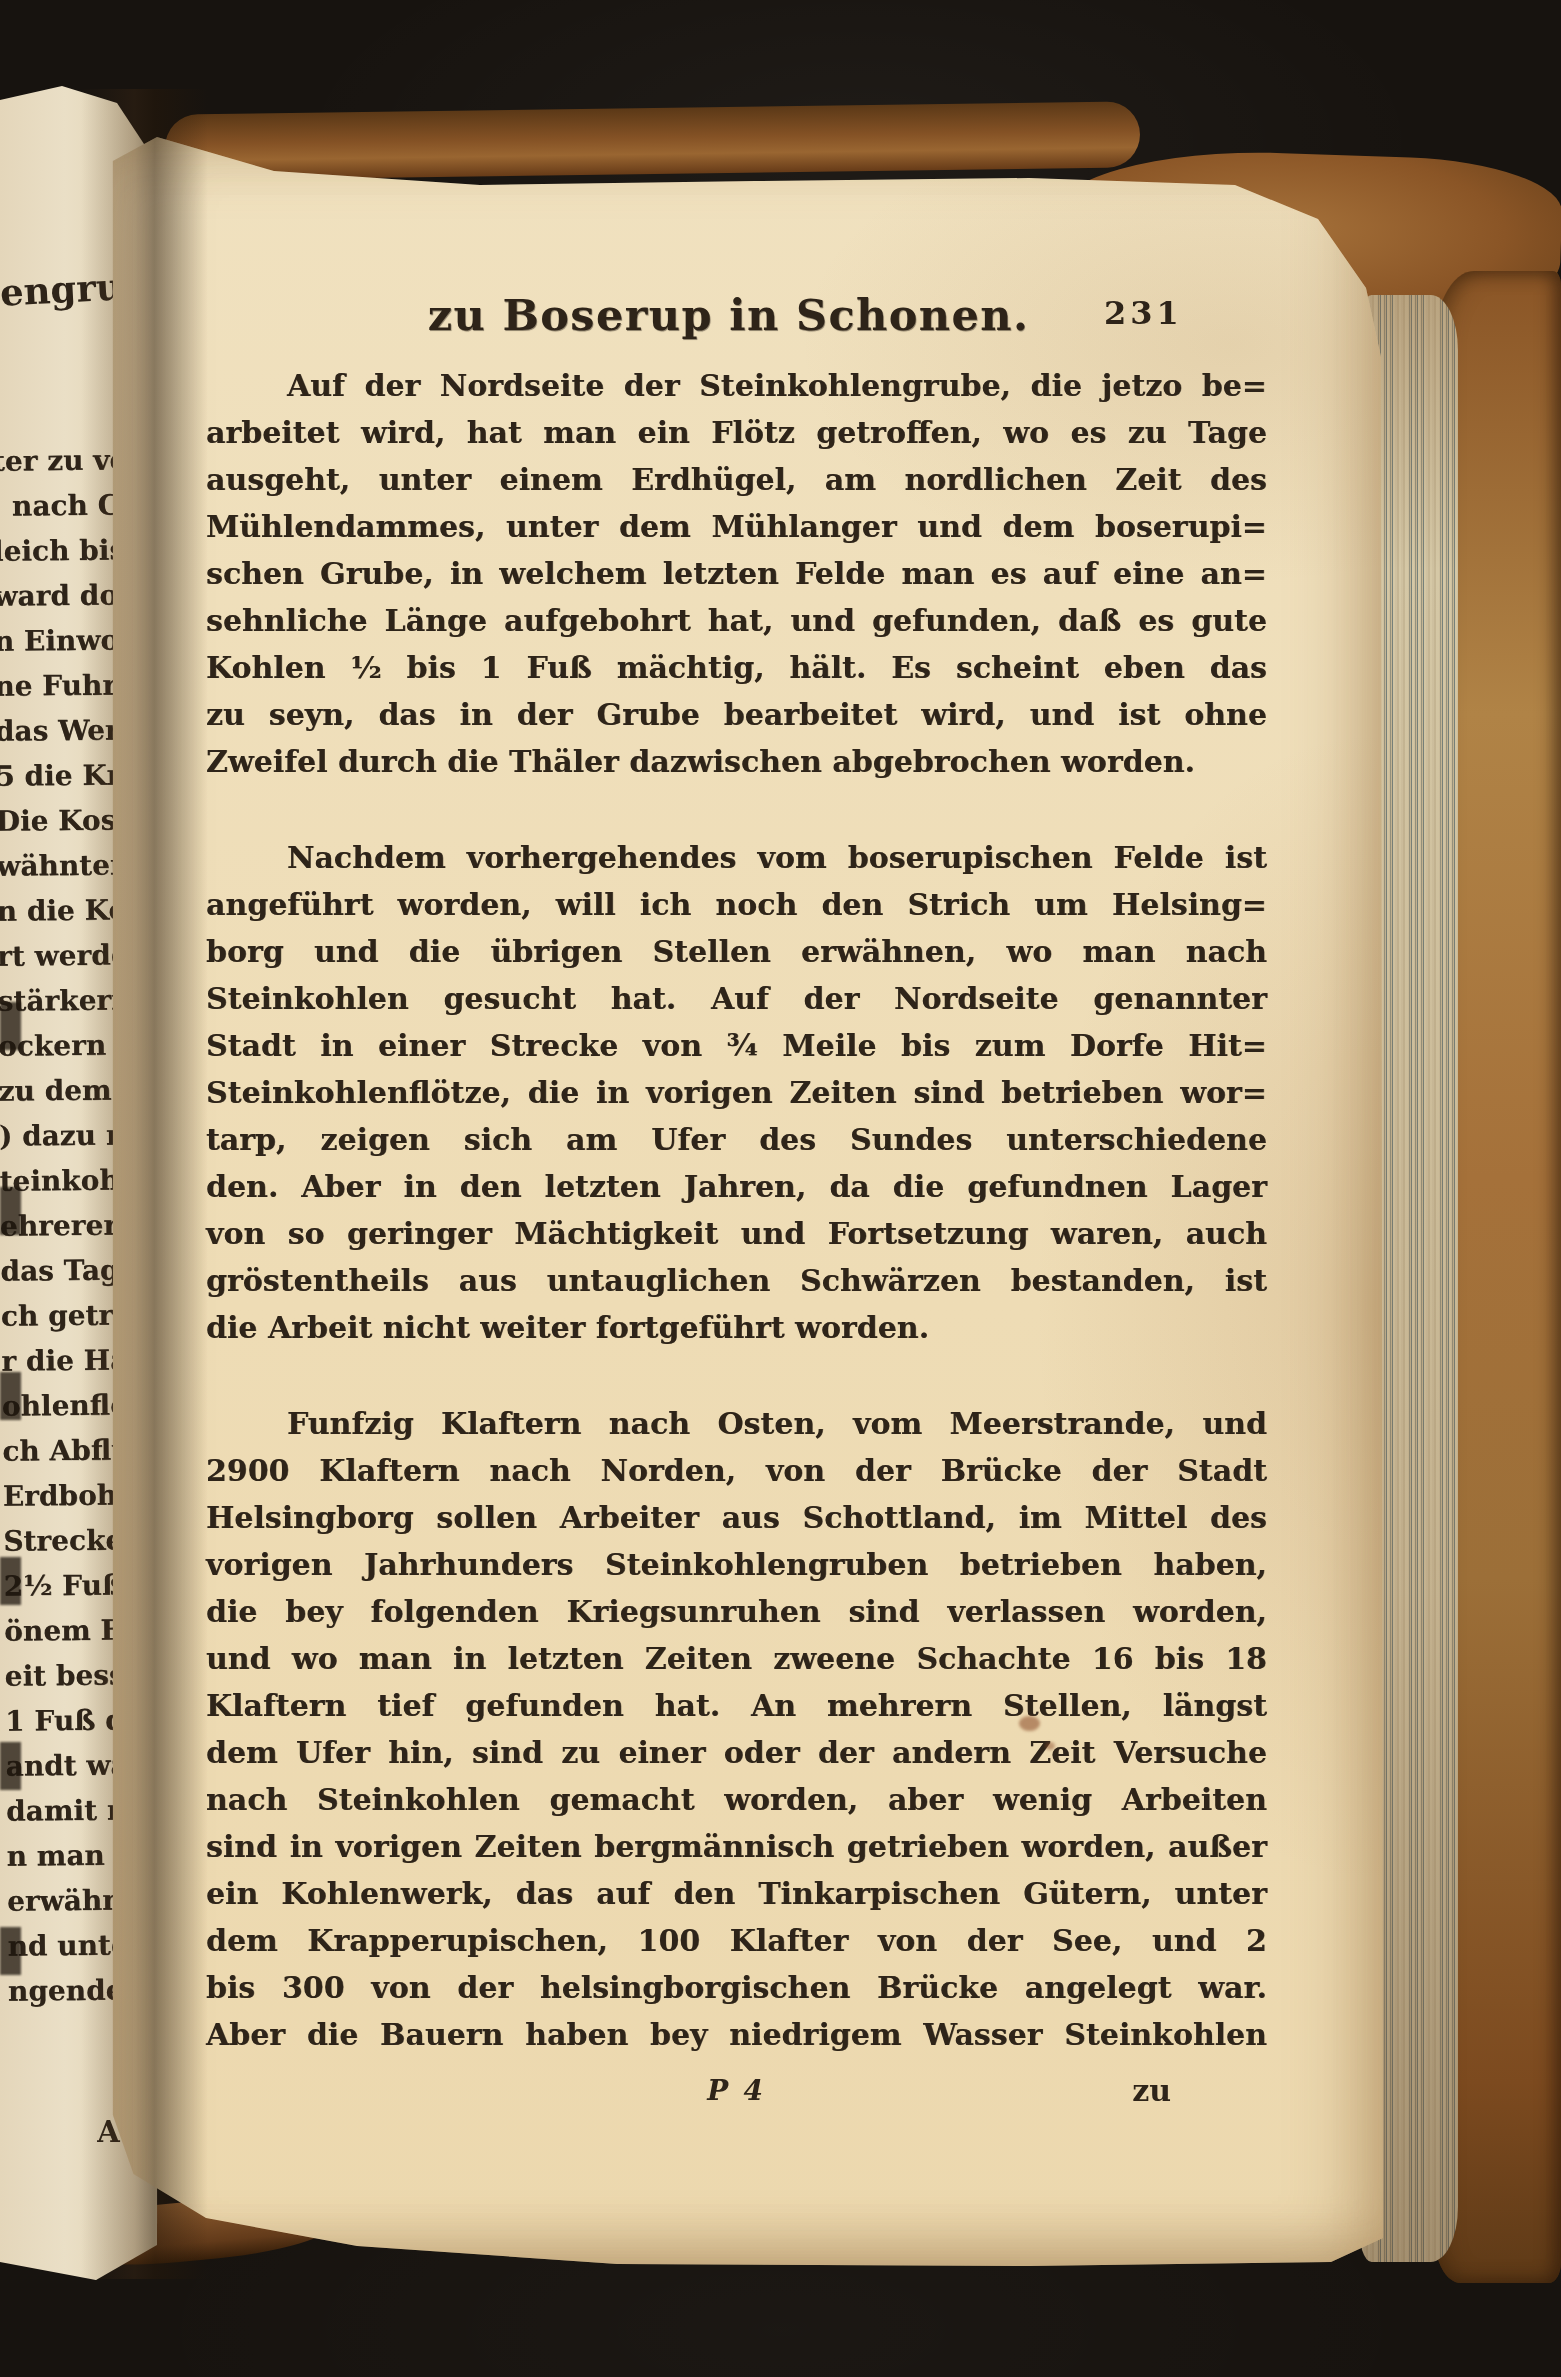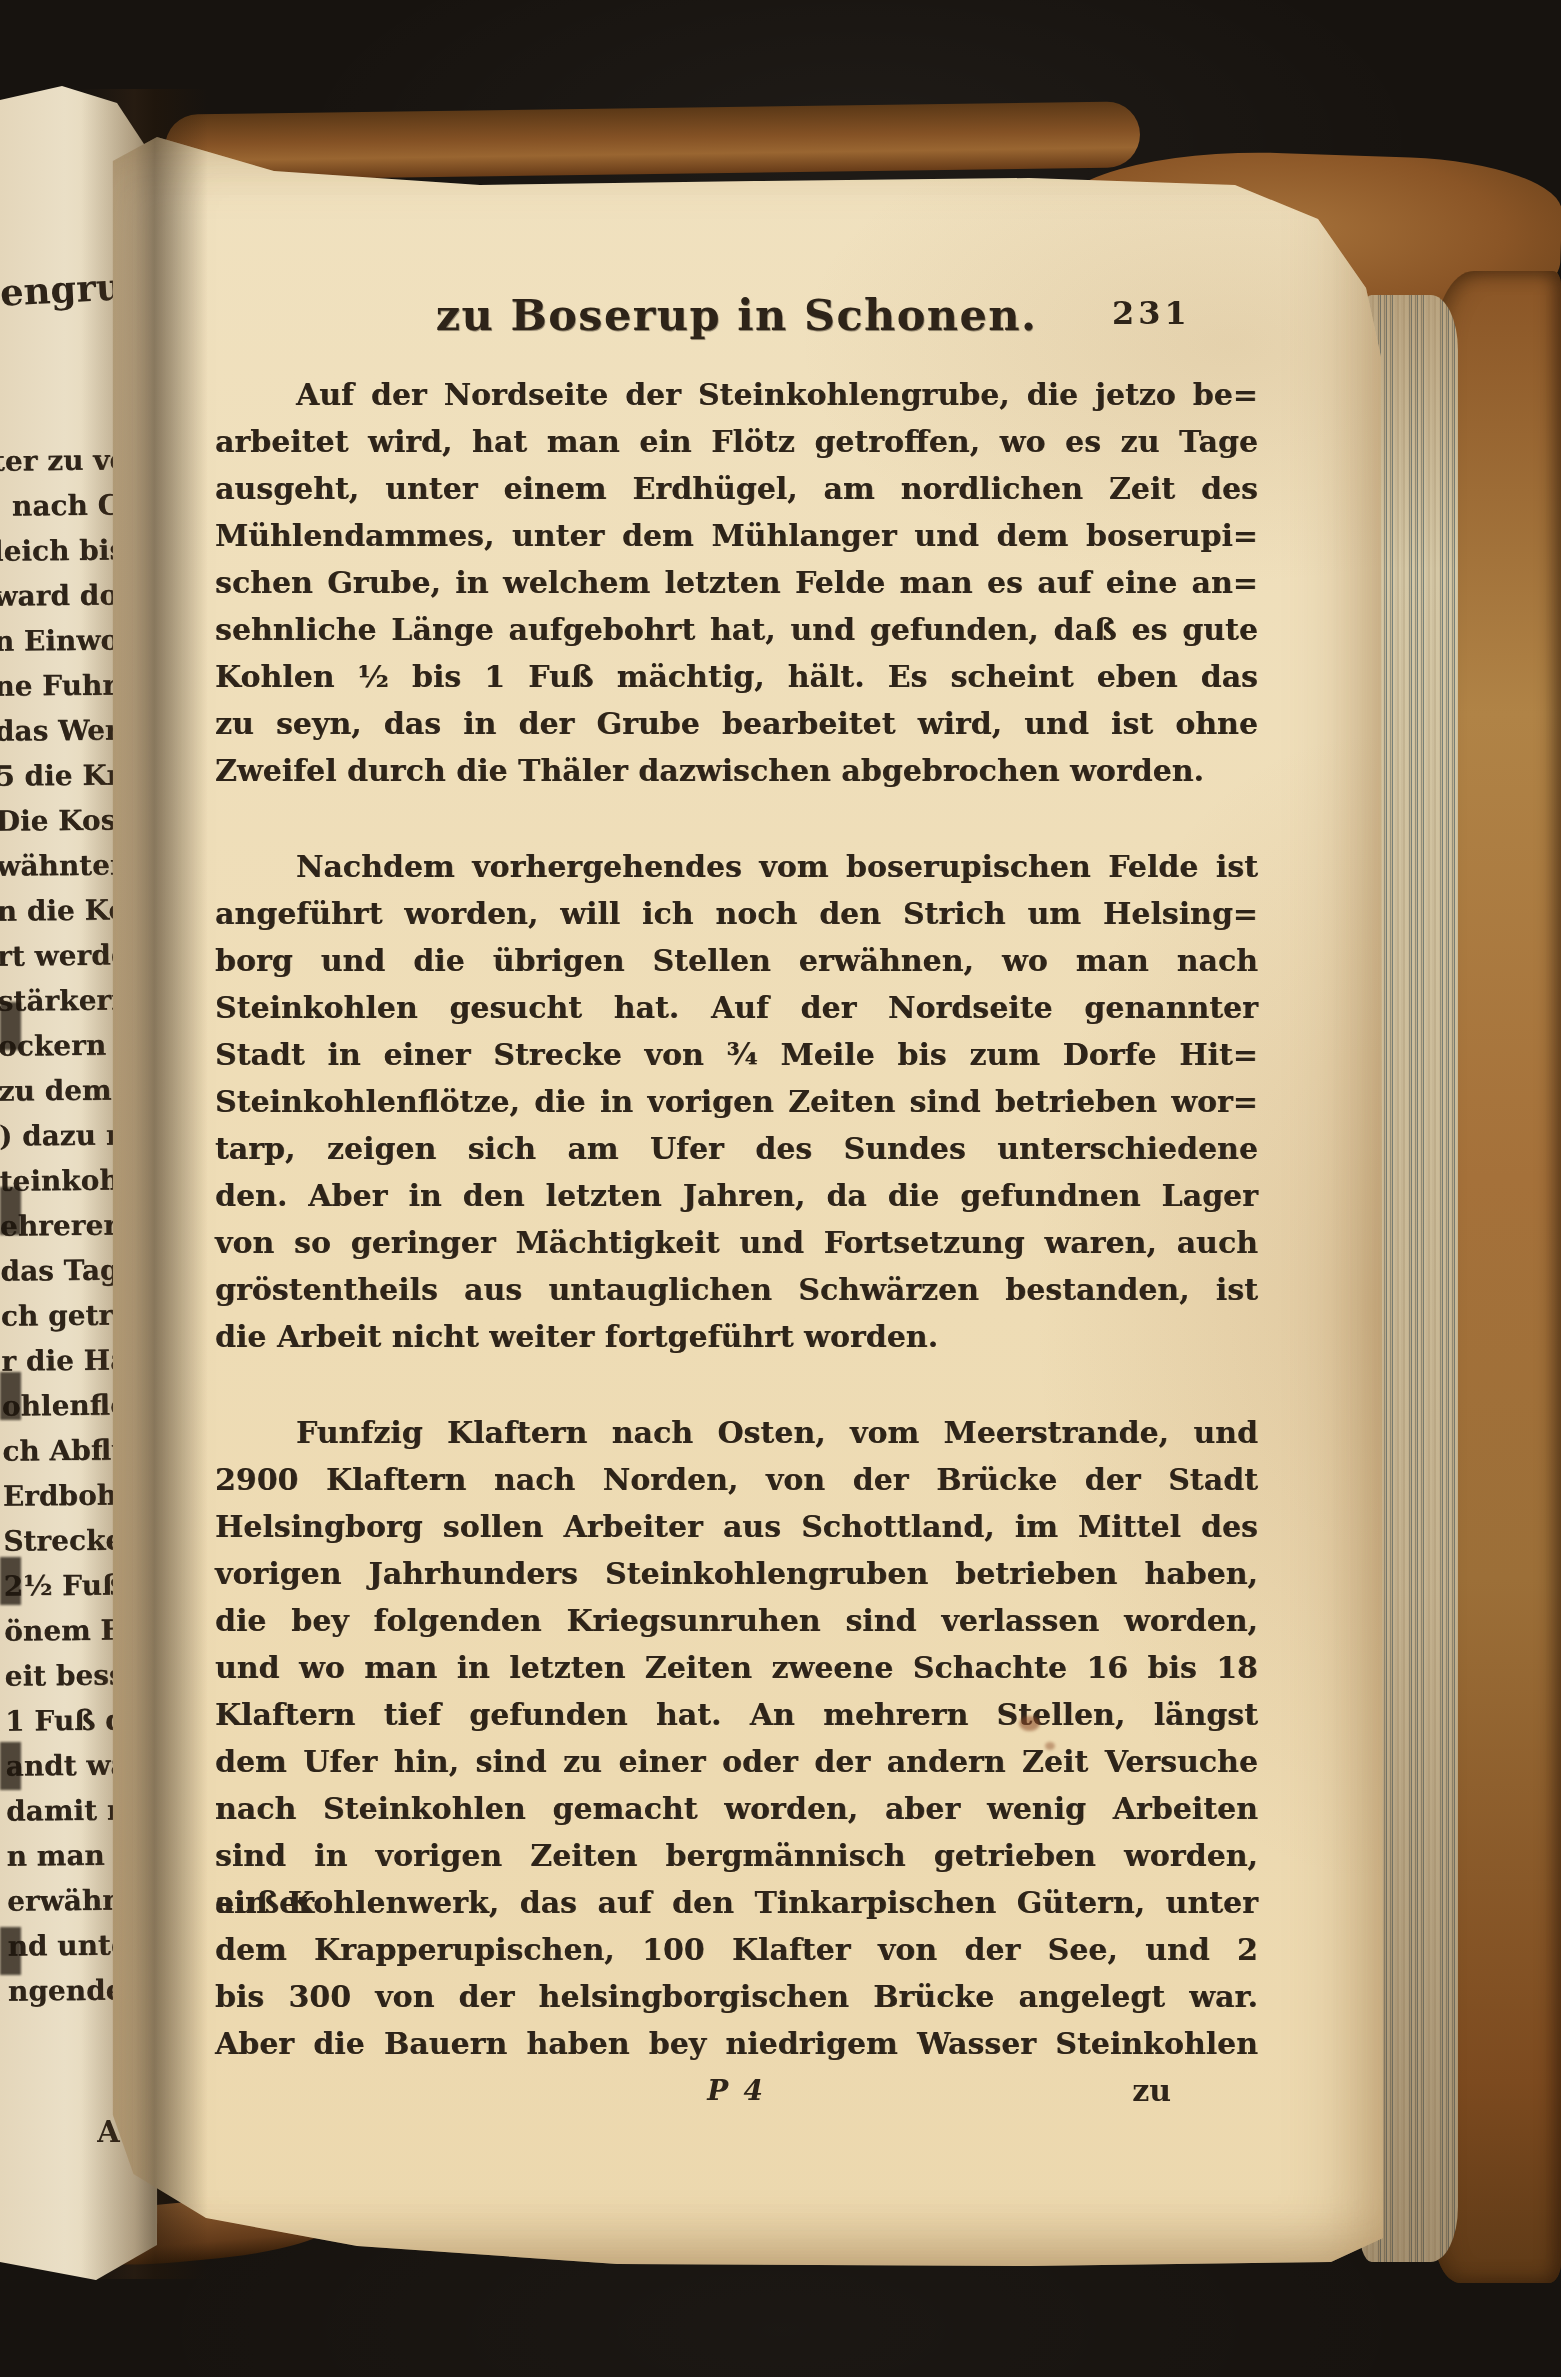--- a/index.html
+++ b/index.html
@@ -67,28 +67,28 @@
     clip-path: polygon(6.9px 31px, 51px 6.9px, 168px 41px, 374px 55px, 649px 51px, 923px 48px,
                        1129px 55px, 1212px 89px, 1260px 158px, 1275px 227px,
                        1277px 2108px, 1225px 2132px, 923px 2136px, 511px 2134px,
                        251px 2116px, 100px 2088px, 27.5px 2044px, 6.9px 1985px);
     box-shadow: inset -38px 0 62px rgba(140,100,55,.28),
                 inset 0 -31px 48px rgba(140,100,55,.22),
                 inset 45px 0 65px rgba(120,85,45,.22),
                 inset 0 38px 55px rgba(150,110,60,.14);
     z-index: 5; color: #2e2419; }
 
-  .page-header { position: absolute; left: 100px; top: 154px; width: 1061px; height: 62px; }
+  .page-header { position: absolute; left: 92px; top: 154px; width: 1061px; height: 62px; }
   .page-title { text-align: center; font-size: 43px; font-weight: bold; letter-spacing: 1.4px;
     line-height: 62px; text-shadow: 0.7px 0.7px 0.7px rgba(46,36,25,0.5); }
   .page-number { position: absolute; right: 76px; top: 9.6px; font-size: 32px; font-weight: bold;
     letter-spacing: 4.1px; }
 
   .body-text { position: absolute; left: 100px; top: 232px; width: 1061px; }
-  .para { margin: 9px; }
+  .para { margin: 0; }
   .para + .para { margin-top: 49px; }
   .line { height: 47px; line-height: 47px; font-size: 30px; font-weight: bold;
     text-align: justify; text-align-last: justify;
     text-shadow: 0.4px 0.4px 0.5px rgba(46,36,25,0.55); white-space: normal; }
   .line.first { padding-left: 81px; }
   .line.last { text-align-last: left; }
 
   .page-footer { position: absolute; left: 100px; top: 1937px; width: 1061px; height: 48px; }
   .signature { text-align: center; font-size: 28px; font-weight: bold; line-height: 48px; letter-spacing: 2.7px; font-style: italic; }
   .footer-catchword { position: absolute; right: 96px; top: 0; font-size: 30px; font-weight: bold; line-height: 48px; }

